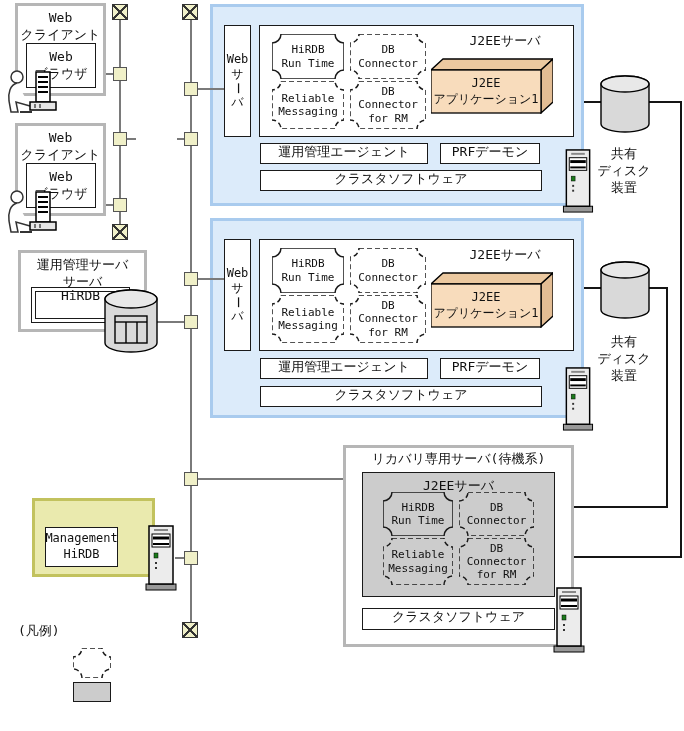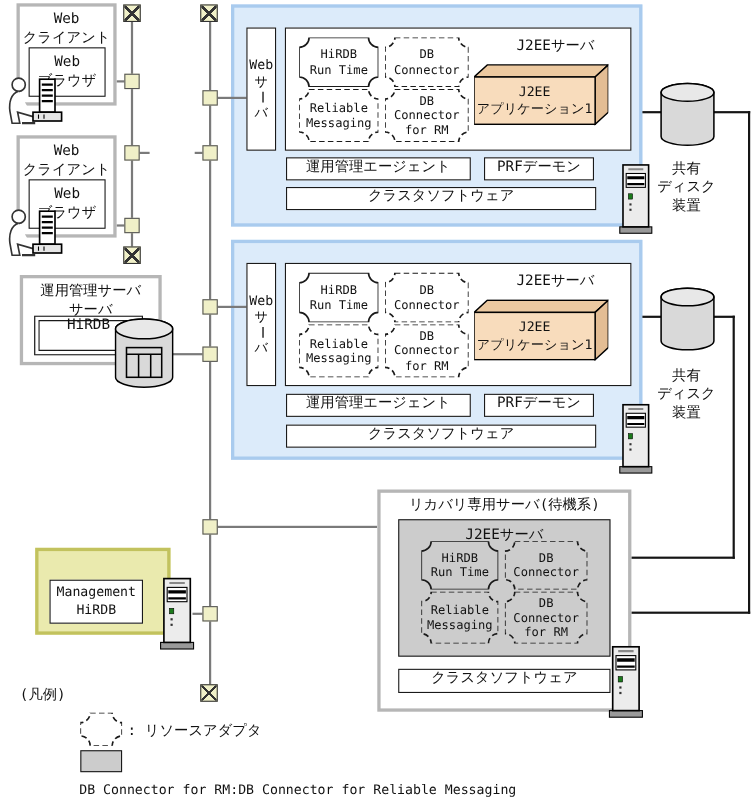--- a/index.html
+++ b/index.html
@@ -379,21 +379,21 @@
     <line x1="9" y1="6" x2="23" y2="6" stroke="#888" stroke-width="2"></line>
     <rect x="7" y="10" width="18" height="13" fill="#fff" stroke="#000"></rect>
     <line x1="8" y1="14" x2="24" y2="14" stroke="#000" stroke-width="3"></line>
     <line x1="8" y1="20" x2="24" y2="20" stroke="#000" stroke-width="2"></line>
     <rect x="9" y="29" width="4" height="5" fill="#1b7a1b" stroke="#000" stroke-width="0.5"></rect>
     <rect x="10" y="38" width="2" height="2" fill="#333"></rect>
         <rect x="10" y="43" width="2" height="2" fill="#333"></rect>
       </svg></div>
 
   <div class="mgmtbox" style="left:32px;top:498px;width:123px;height:79px;"></div>
-  <div class="box lbl2line" style="left:45px;top:527px;width:85px;height:40px;font-size:12px;display:flex;">
+  <div class="box lbl2line" style="left:45px;top:527px;width:73px;height:40px;font-size:12px;display:flex;">
     <span>Management</span>
       <span>HiRDB</span>
   </div>
   <div class="icon icon-tower" style="left:145px;top:520px;width:32px;height:76px;"><svg width="32" height="76" viewBox="0 0 32 68">
     <rect x="1" y="60" width="30" height="6" fill="#999" stroke="#000"></rect>
     <rect x="4" y="2" width="24" height="58" fill="#ececec" stroke="#000" stroke-width="1.5"></rect>
     <line x1="9" y1="6" x2="23" y2="6" stroke="#888" stroke-width="2"></line>
     <rect x="7" y="10" width="18" height="13" fill="#fff" stroke="#000"></rect>
     <line x1="8" y1="14" x2="24" y2="14" stroke="#000" stroke-width="3"></line>
     <line x1="8" y1="20" x2="24" y2="20" stroke="#000" stroke-width="2"></line>
@@ -401,17 +401,15 @@
     <rect x="10" y="38" width="2" height="2" fill="#333"></rect>
         <rect x="10" y="43" width="2" height="2" fill="#333"></rect>
       </svg></div>
 
   <div class="title" style="left:18px;top:622px;width:60px;text-align:left;">(凡例)</div>
   <div class="plaque dashed" style="left:73px;top:648px;width:38px;height:30px;">
       <svg width="38" height="30" viewBox="0 0 38 30">
         <path d="M 9,0 H 29 A 9 9 0 0 0 38,9 V 21 A 9 9 0 0 0 29,30 H 9 A 9 9 0 0 0 0,21 V 9 A 9 9 0 0 0 9,0 Z" fill="none" stroke="#1a1a1a" stroke-width="1.5" stroke-dasharray="5,3"></path>
       </svg>
     </div>
-  <div class="title" style="left:116px;top:655px;text-align:left;">: リソースアダプタ</div>
   <div class="abs" style="left:73px;top:682px;width:38px;height:20px;background:#cccccc;border:1.5px solid #1a1a1a;box-sizing:border-box;"></div>
-  <div class="title small" style="left:72px;top:711px;text-align:left;">DB Connector for RM:DB Connector for Reliable Messaging</div>
 
 </div>
 
 </body></html>

